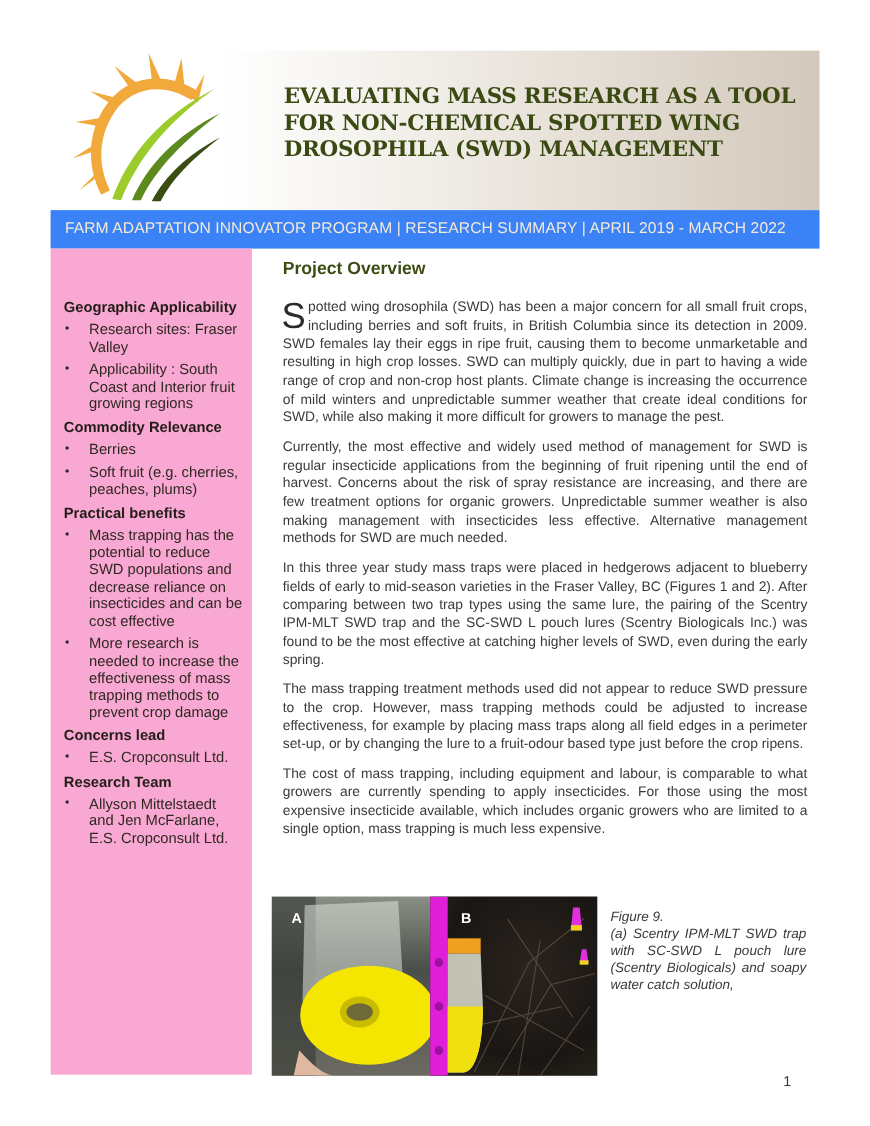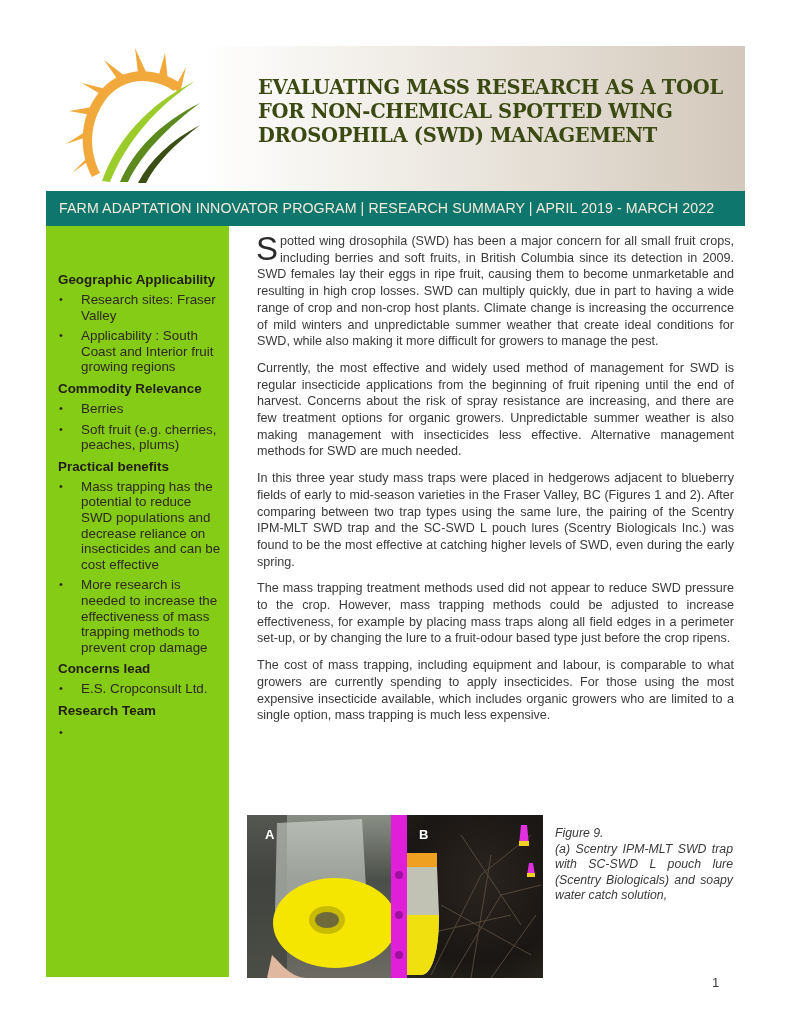--- a/index.html
+++ b/index.html
@@ -11,28 +11,28 @@
     background: linear-gradient(90deg, #ffffff 0%, #ffffff 22%, #f3f0eb 45%, #e2dbd1 75%, #d3c8bb 100%);
   }
   .logo { position: absolute; left: 62px; top: 45px; width: 150px; height: 140px; }
   .doc-title {
     position: absolute; left: 258px; top: 76px; width: 470px;
     font-family: "DejaVu Serif", serif; font-weight: bold; font-size: 19.5px; line-height: 24px;
     color: #3b4a12; letter-spacing: -0.3px;
   }
   .program-bar {
     position: absolute; left: 46px; top: 191px; width: 699px; height: 35px;
-    background: #0f766e; color: #f3ead9;
+    background: #3b82f6; color: #f3ead9;
     font-family: "Liberation Sans", sans-serif; font-size: 14.2px; line-height: 35px;
     padding-left: 13px; letter-spacing: 0.1px;
   }
 
   .sidebar {
     position: absolute; left: 46px; top: 226px; width: 183px; height: 751px;
-    background: #84cc16; padding: 45px 8px 0 12px;
+    background: #f9a8d4; padding: 45px 8px 0 12px;
     font-family: "Liberation Sans", sans-serif; color: #2b241c;
   }
   .sb-heading { font-weight: bold; font-size: 13.4px; line-height: 18px; margin: 0 0 3px 0; color: #231d16; }
   .sb-list { list-style: none; margin-bottom: 4px; }
   .sb-item { position: relative; padding-left: 23px; font-size: 13.4px; line-height: 15.6px; margin-bottom: 5px; color: #2f2820; }
   .sb-item .bullet { position: absolute; left: 1px; top: 0; font-size: 11px; }
 
   .main { position: absolute; left: 257px; top: 233px; width: 477px; font-family: "Liberation Sans", sans-serif; }
   .section-title { font-weight: bold; font-size: 16px; color: #3d4c13; line-height: 24px; margin-bottom: 14px; }
   .para { font-size: 12.6px; line-height: 16.7px; text-align: justify; color: #3a3a3a; margin-bottom: 10px; }
@@ -105,26 +105,27 @@
   </div>
   <div>
     <div class="sb-heading">Concerns lead</div>
     <ul class="sb-list">
       <li class="sb-item"><span class="bullet">•</span><span>E.S. Cropconsult Ltd.</span></li>
     </ul>
   </div>
   <div>
     <div class="sb-heading">Research Team</div>
     <ul class="sb-list">
-      <li class="sb-item"><span class="bullet">•</span></li>
+      <li class="sb-item"><span class="bullet">•</span><span>Allyson Mittelstaedt and Jen McFarlane, E.S. Cropconsult Ltd.</span></li>
     </ul>
   </div>
 </aside>
 
 <main class="main">
+  <h2 class="section-title">Project Overview</h2>
   <p class="para"><span class="dropcap">S</span><span>potted wing drosophila (SWD) has been a major concern for all small fruit crops, including berries and soft fruits, in British Columbia since its detection in 2009. SWD females lay their eggs in ripe fruit, causing them to become unmarketable and resulting in high crop losses. SWD can multiply quickly, due in part to having a wide range of crop and non-crop host plants. Climate change is increasing the occurrence of mild winters and unpredictable summer weather that create ideal conditions for SWD, while also making it more difficult for growers to manage the pest.</span></p>
   <p class="para">Currently, the most effective and widely used method of management for SWD is regular insecticide applications from the beginning of fruit ripening until the end of harvest. Concerns about the risk of spray resistance are increasing, and there are few treatment options for organic growers. Unpredictable summer weather is also making management with insecticides less effective.  Alternative management methods for SWD are much needed.</p>
   <p class="para">In this three year study mass traps were placed in hedgerows adjacent to blueberry fields of early to mid-season varieties in the Fraser Valley, BC (Figures 1 and 2). After comparing between two trap types using the same lure, the pairing of the Scentry IPM-MLT SWD trap and the SC-SWD L pouch lures (Scentry Biologicals Inc.) was found to be the most effective at catching higher levels of SWD, even during the early spring.</p>
   <p class="para">The mass trapping treatment methods used did not appear to reduce SWD pressure to the crop.  However, mass trapping methods could be adjusted to increase effectiveness, for example by placing mass traps along all field edges in a perimeter set-up, or by changing the lure to a fruit-odour based type just before the crop ripens.</p>
   <p class="para">The cost of mass trapping, including equipment and labour, is comparable to what growers are currently spending to apply insecticides. For those using the most expensive insecticide available, which includes organic growers who are limited to a single option, mass trapping is much less expensive.</p>
 </main>
 
 <div class="figure">
   <div class="photo photo-a">
     <svg width="144" height="163" viewBox="0 0 144 163">

